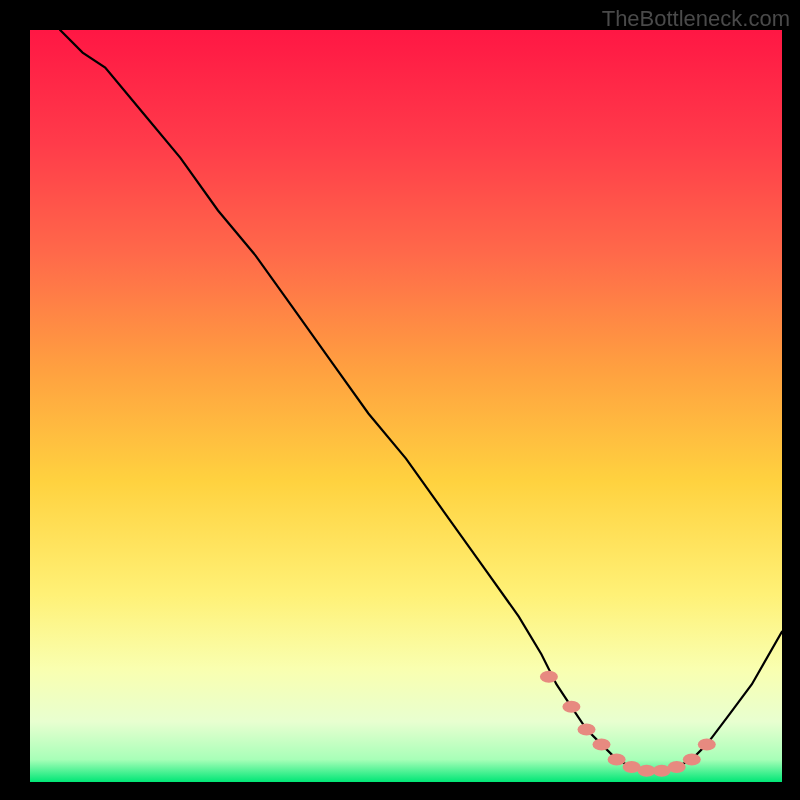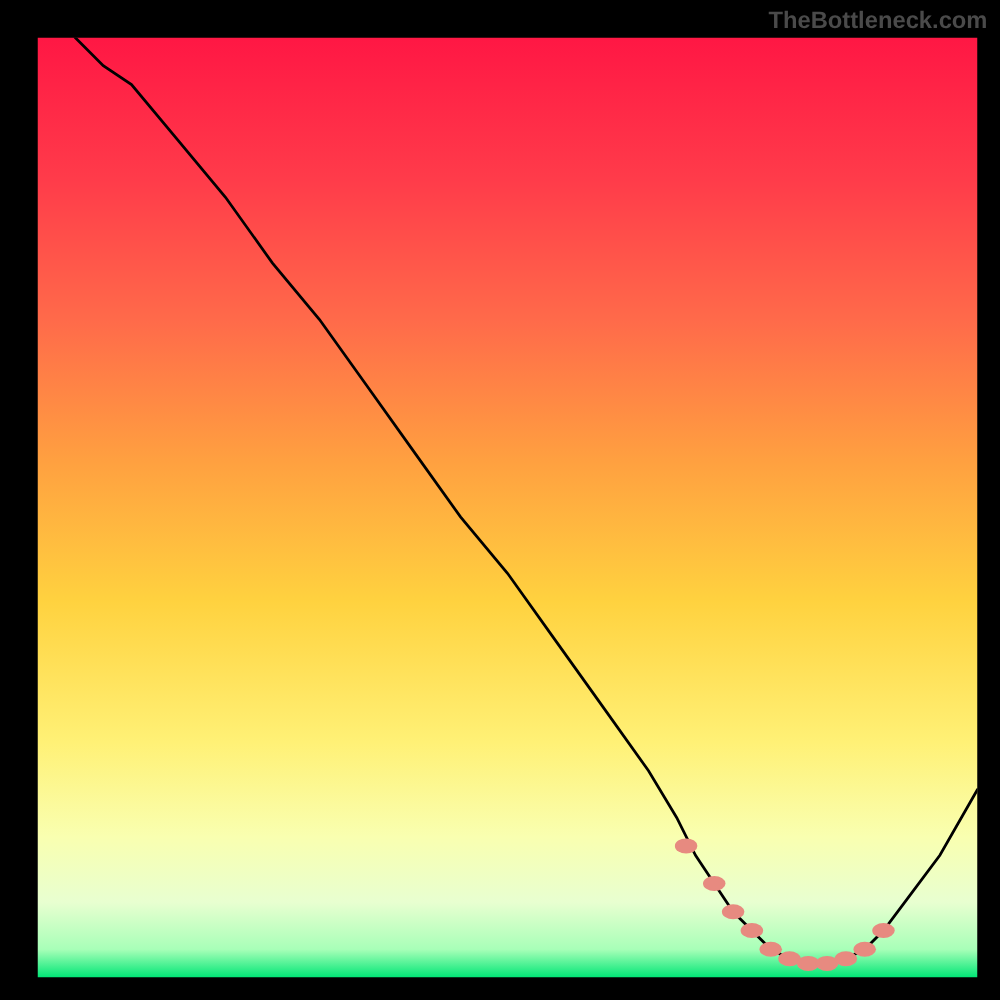--- a/index.html
+++ b/index.html
@@ -9,22 +9,22 @@
     background: #000;
     position: relative;
     font-family: Arial, sans-serif;
     overflow: hidden;
   }
   .watermark {
     position: absolute;
     top: 6px;
     right: 10px;
     color: #4a4a4a;
-    font-size: 19px;
-    font-weight: 700;
+    font-size: 22px;
+    font-weight: 400;
     z-index: 10;
   }
   .plot-frame {
     position: absolute;
     left: 30px;
     top: 30px;
     width: 752px;
     height: 752px;
     background: #000;
   }

